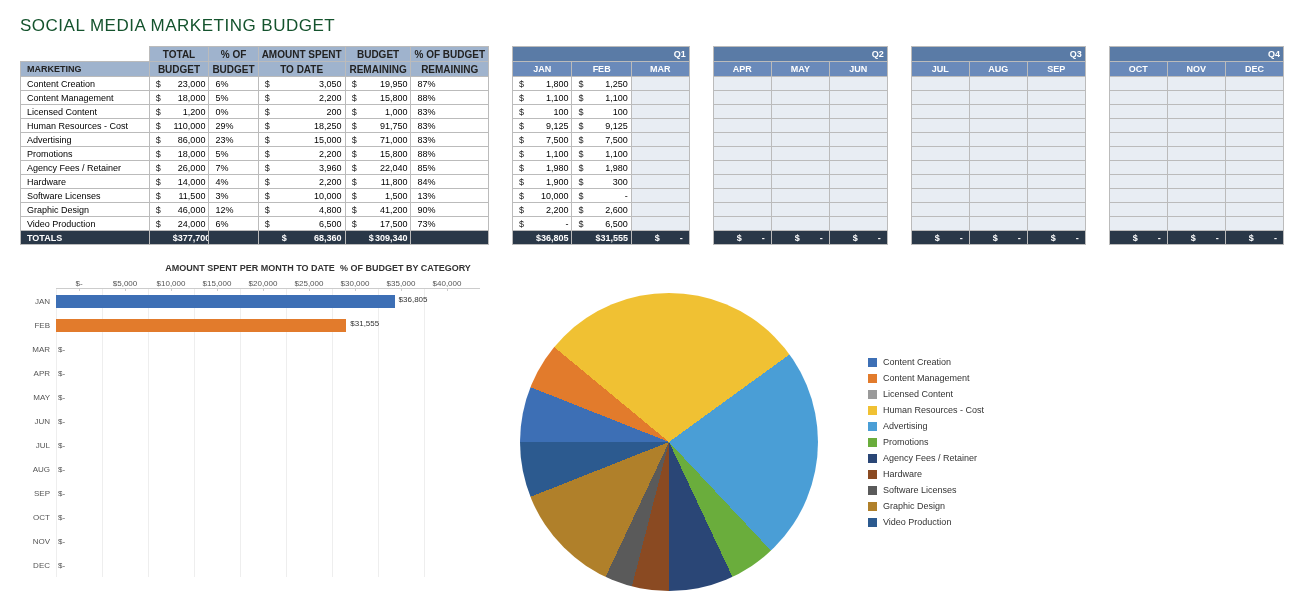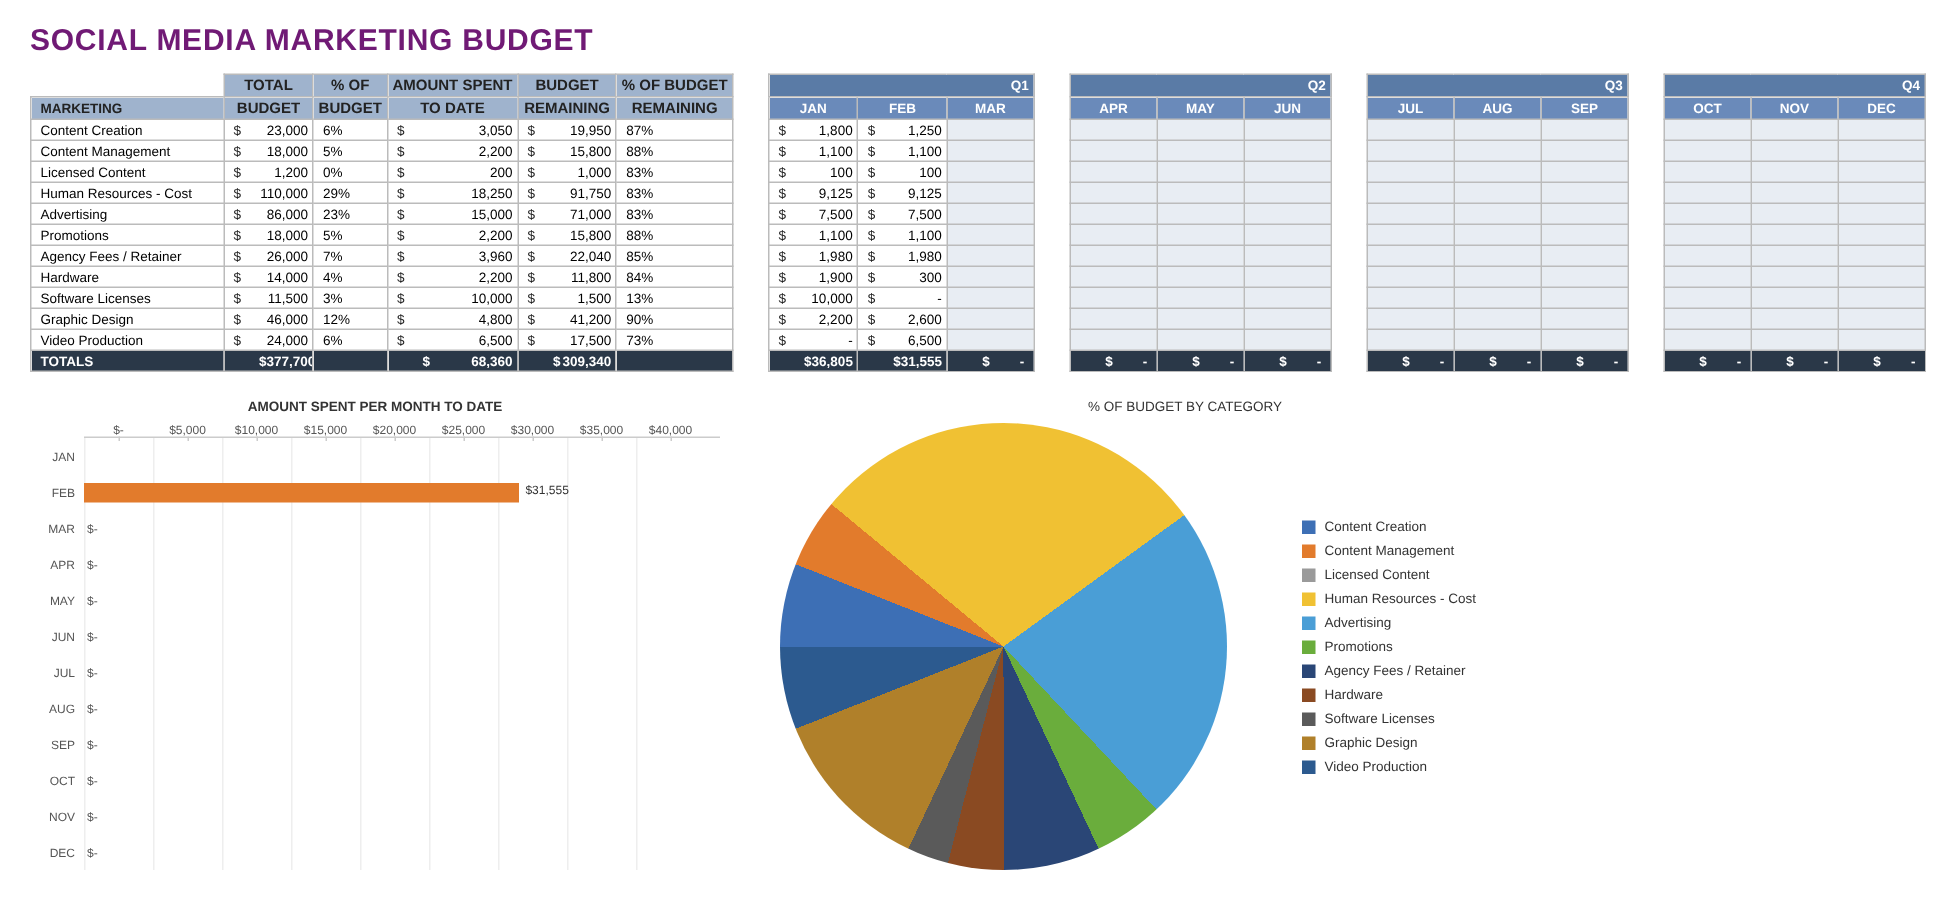--- a/index.html
+++ b/index.html
@@ -1,17 +1,17 @@
 <!DOCTYPE html>
 <html><head>
 <meta charset="utf-8">
 <style>
 * { box-sizing: border-box; margin: 0; padding: 0; }
 body { font-family: Arial, sans-serif; font-size: 10px; background: #fff; padding: 16px 16px 16px 20px; width: 1300px; }
-h1 { font-size: 20px; font-weight: bold; color: #701a75; letter-spacing: 0.5px; margin-bottom: 10px; }
+h1 { font-size: 17px; font-weight: normal; color: #14532d; letter-spacing: 0.5px; margin-bottom: 10px; }
 table { border-collapse: collapse; table-layout: fixed; }
 th, td { border: 1px solid #bbb; padding: 1.5px 3px; font-size: 9px; height: 14px; overflow: hidden; white-space: nowrap; }
 th.q-hdr { background: #5a7ba6; color: #fff; font-weight: bold; text-align: right; font-size: 9px; }
 th.m-hdr { background: #6a8aba; color: #fff; font-weight: bold; text-align: center; font-size: 9px; }
 th.col-hdr { background: #9fb3cd; color: #222; font-weight: bold; text-align: center; font-size: 10px; }
 th.cat-hdr { background: #9fb3cd; color: #222; font-weight: bold; text-align: left; padding-left: 6px; font-size: 9px; }
 td.cat { text-align: left; padding-left: 6px; background: #fff; }
 td.num { text-align: right; padding-right: 3px; background: #fff; }
 td.cur::before { content: "$"; float: left; padding-left: 3px; color: #222; }
 td.empty { background: #e8edf3; }
@@ -31,21 +31,21 @@
 .bar-body { position: relative; }
 .grid-lines { position: absolute; left: 36px; top: 0; bottom: 0; right: 0; display: flex; pointer-events: none; }
 .grid-lines div { border-left: 1px solid #eee; width: 46px; }
 .bar-row { display: flex; align-items: center; height: 24px; position: relative; }
 .bar-lbl { width: 36px; text-align: right; padding-right: 6px; font-size: 8px; color: #555; }
 .bar-fill { height: 13px; position: relative; }
 .bar-jan { background: #3d6fb5; }
 .bar-feb { background: #e27b2c; }
 .bar-val { position: absolute; left: 100%; margin-left: 4px; top: 0; font-size: 8px; color: #333; white-space: nowrap; }
 .pie-wrap { position: relative; width: 720px; }
-.pie-title { text-align: center; font-size: 9px; font-weight: normal; margin-bottom: 6px; color: #333; margin-left: -180px; }
+.pie-title { font-size: 9px; font-weight: bold; margin-bottom: 20px; color: #333; margin-left: -180px; }
 .pie-area { display: flex; align-items: center; gap: 50px; }
 .pie { width: 298px; height: 298px; border-radius: 50%; }
 .legend { display: flex; flex-direction: column; gap: 6px; }
 .leg-row { display: flex; align-items: center; gap: 6px; font-size: 9px; color: #333; }
 .leg-sw { width: 9px; height: 9px; }
 </style>
 </head>
 <body>
 
 <h1>SOCIAL MEDIA MARKETING BUDGET</h1>
@@ -434,20 +434,23 @@
           <div></div>
           <div></div>
           <div></div>
           <div></div>
           <div></div>
           <div></div>
           <div></div>
         </div>
     <div class="bar-row">
           <div class="bar-lbl">JAN</div>
+          <div class="bar-fill bar-jan" style="width: 338.606px;">
+            <span class="bar-val">$36,805</span>
+          </div>
         </div>
         <div class="bar-row">
           <div class="bar-lbl">FEB</div>
           <div class="bar-fill bar-feb" style="width: 290.306px;">
             <span class="bar-val">$31,555</span>
           </div>
         </div>
         <div class="bar-row">
           <div class="bar-lbl">MAR</div>
           <div style="font-size: 8px; color: rgb(85, 85, 85); margin-left: 2px;">$-</div>

